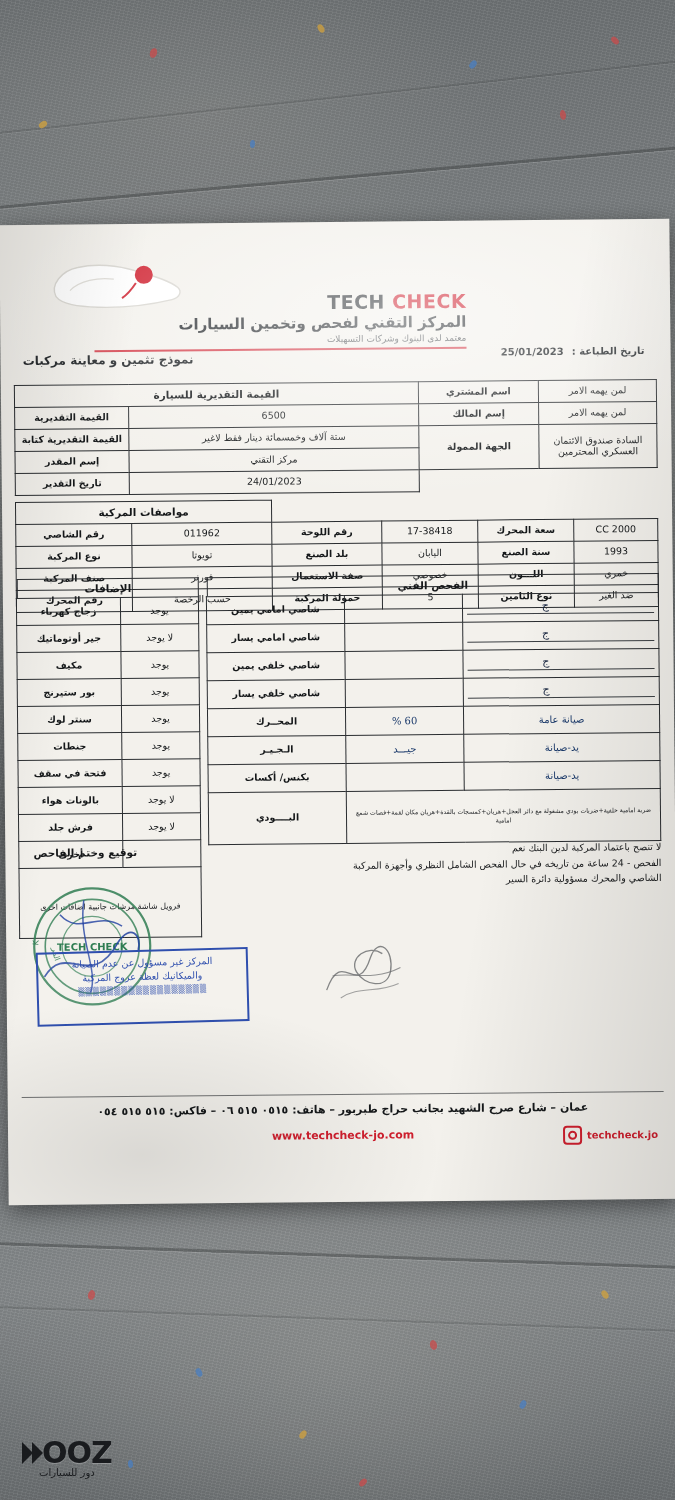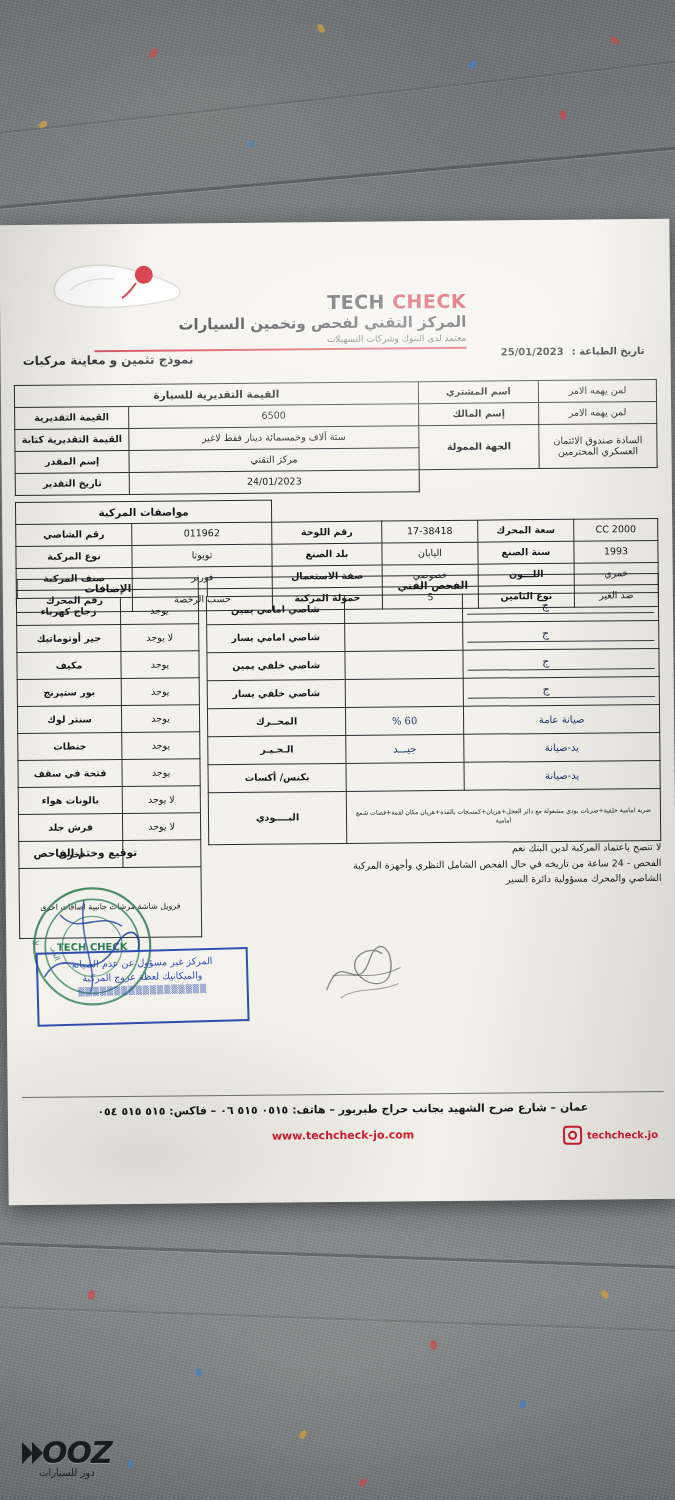--- a/index.html
+++ b/index.html
@@ -361,21 +361,20 @@
   .wm .wm-main {
     font-family: "DejaVu Sans", sans-serif;
     font-weight: bold;
     font-size: 30px;
     letter-spacing: -1px;
     color: #15171a;
     text-shadow: 0 1px 0 rgba(255,255,255,.25);
     display: flex;
     align-items: center;
     gap: 2px;
-    font-style: italic;
   }
   .wm .chev {
     display: inline-block;
     width: 0; height: 0;
     border-top: 11px solid transparent;
     border-bottom: 11px solid transparent;
     border-left: 11px solid #15171a;
     margin-right: -3px;
   }
   .wm .wm-sub {

